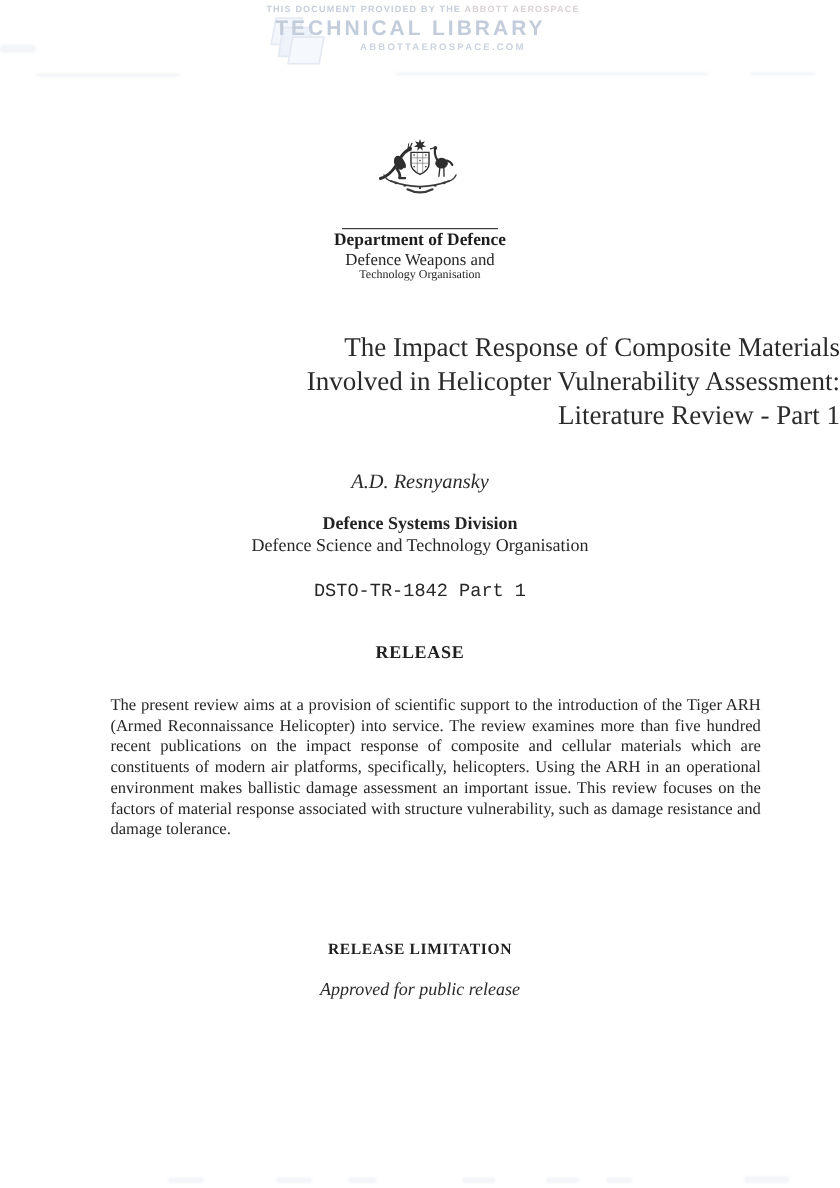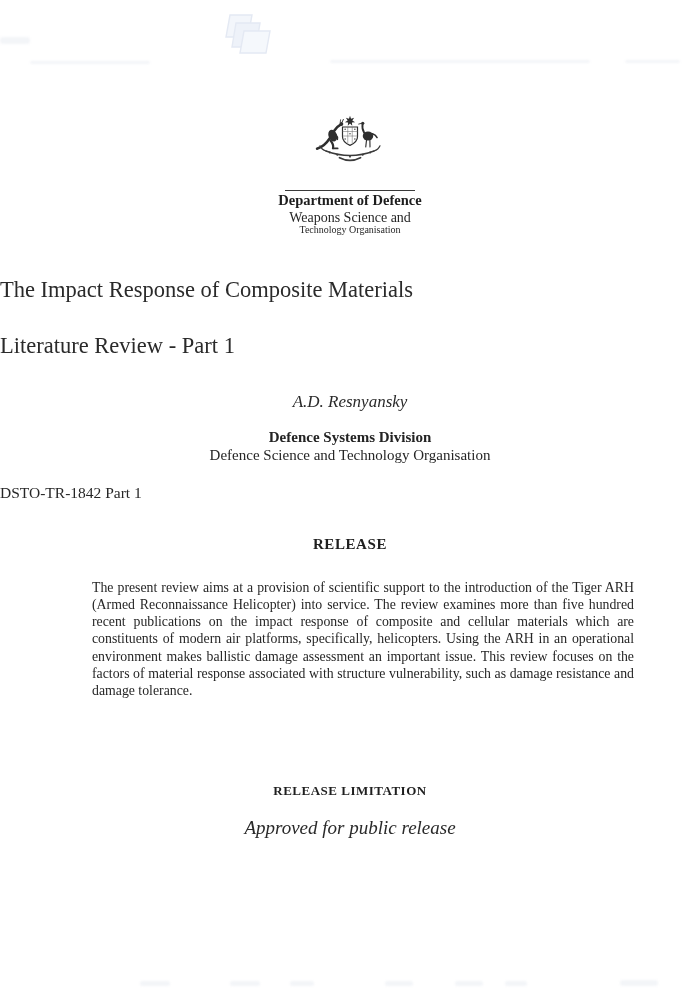--- a/index.html
+++ b/index.html
@@ -79,39 +79,39 @@
     font-size: 14px; color: #262626; line-height: 1.1;
   }
   .gov-line4 {
     position: absolute; left: 0; top: 110px; width: 100%;
     font-size: 10px; color: #262626; line-height: 1.1;
   }
 
   
   .doc-title {
     position: absolute; left: 0; top: 276px; width: 100%;
-    text-align: left;
+    text-align: right;
     font-size: 22.5px; line-height: 28px; color: #2a2a2a;
     font-weight: normal; margin: 0;
   }
   .author {
     position: absolute; left: 0; top: 392px; width: 100%;
     text-align: center; font-style: italic; font-size: 17px; color: #2a2a2a;
   }
   .division {
     position: absolute; left: 0; top: 429px; width: 100%;
     text-align: center; font-weight: bold; font-size: 15px; color: #232323;
   }
   .organisation {
     position: absolute; left: 0; top: 447px; width: 100%;
     text-align: center; font-size: 15px; color: #262626;
   }
   .report-id {
     position: absolute; left: 0; top: 484px; width: 100%;
-    text-align: left; font-size: 15.5px; color: #262626;
+    text-align: center; font-size: 15.5px; color: #262626; font-family: Liberation Mono, monospace;
   }
 
   
   .abstract-heading {
     position: absolute; left: 0; top: 536px; width: 100%;
     text-align: center; font-weight: bold; font-size: 15px;
     letter-spacing: 0.6px; color: #1f1f1f;
   }
   .abstract-body {
     position: absolute; left: 92px; top: 565px; width: 542px;
@@ -120,36 +120,44 @@
   }
 
   
   .release-heading {
     position: absolute; left: 0; top: 783px; width: 100%;
     text-align: center; font-weight: bold; font-size: 13px;
     letter-spacing: 0.5px; color: #1f1f1f;
   }
   .release-note {
     position: absolute; left: 0; top: 817px; width: 100%;
-    text-align: center; font-style: italic; font-size: 19px; color: #2a2a2a;
+    text-align: center; font-style: italic; font-size: 15px; color: #2a2a2a;
   }
 </style>
 </head>
 <body>
 
 <div class="page">
 
   <svg class="wm-logo" width="56" height="46" viewBox="0 0 56 46" fill="none">
     <g stroke="#e4e9f3" stroke-width="1.4" fill="#f3f6fb">
       <path d="M8 6 L30 6 L26 28 L4 28 Z"></path>
       <path d="M14 14 L38 14 L34 38 L10 38 Z" fill="#eef2f9"></path>
       <path d="M22 22 L48 22 L44 44 L18 44 Z" fill="#f5f8fc"></path>
     </g>
   </svg>
 
+  <div class="wm-block">
+    <div class="wm-line1">
+      <span>THIS DOCUMENT PROVIDED BY THE</span>
+      <span class="wm-brand">ABBOTT AEROSPACE</span>
+    </div>
+    <div class="wm-line2">TECHNICAL LIBRARY</div>
+    <div class="wm-line3">ABBOTTAEROSPACE.COM</div>
+  </div>
 
   <div class="smudge" style="left:0; top:37px; width:30px; height:7px;"></div>
   <div class="smudge" style="left:30px; top:61px; width:120px; height:3px;"></div>
   <div class="smudge" style="left:330px; top:60px; width:260px; height:3px;"></div>
   <div class="smudge" style="left:625px; top:60px; width:55px; height:3px;"></div>
   <div class="smudge" style="left:140px; top:981px; width:30px; height:5px;"></div>
   <div class="smudge" style="left:230px; top:981px; width:30px; height:5px;"></div>
   <div class="smudge" style="left:290px; top:981px; width:24px; height:5px;"></div>
   <div class="smudge" style="left:385px; top:981px; width:28px; height:5px;"></div>
   <div class="smudge" style="left:455px; top:981px; width:28px; height:5px;"></div>
@@ -197,27 +205,27 @@
         <path d="M46,57 q14,7 28,0" stroke-width="2.4"></path>
       </g>
       <circle cx="33" cy="50" r="1.3" fill="#3a3a3a"></circle>
       <circle cx="43" cy="53" r="1.3" fill="#3a3a3a"></circle>
       <circle cx="60" cy="55.5" r="1.3" fill="#3a3a3a"></circle>
       <circle cx="77" cy="53" r="1.3" fill="#3a3a3a"></circle>
       <circle cx="87" cy="50" r="1.3" fill="#3a3a3a"></circle>
     </svg>
     <div class="gov-rule"></div>
     <div class="gov-line2">Department of Defence</div>
-    <div class="gov-line3">Weapons Science and</div>
+    <div class="gov-line3">Defence Weapons and</div>
     <div class="gov-line4">Technology Organisation</div>
   </div>
 
   <h1 class="doc-title">
     <span>The Impact Response of Composite Materials</span><br>
-    <br>
+    <span>Involved in Helicopter Vulnerability Assessment:</span><br>
     <span>Literature Review - Part 1</span>
   </h1>
 
   <div class="author">A.D. Resnyansky</div>
   <div class="division">Defence Systems Division</div>
   <div class="organisation">Defence Science and Technology Organisation</div>
   <div class="report-id">DSTO-TR-1842 Part 1</div>
 
   <div class="abstract-heading">RELEASE</div>
   <p class="abstract-body">The present review aims at a provision of scientific support to the introduction of the Tiger ARH (Armed Reconnaissance Helicopter) into service.  The review examines more than five hundred recent publications on the impact response of composite and cellular materials which are constituents of modern air platforms, specifically, helicopters. Using the ARH in an operational environment makes ballistic damage assessment an important issue. This review focuses on the factors of material response associated with structure vulnerability, such as damage resistance and damage tolerance.</p>

